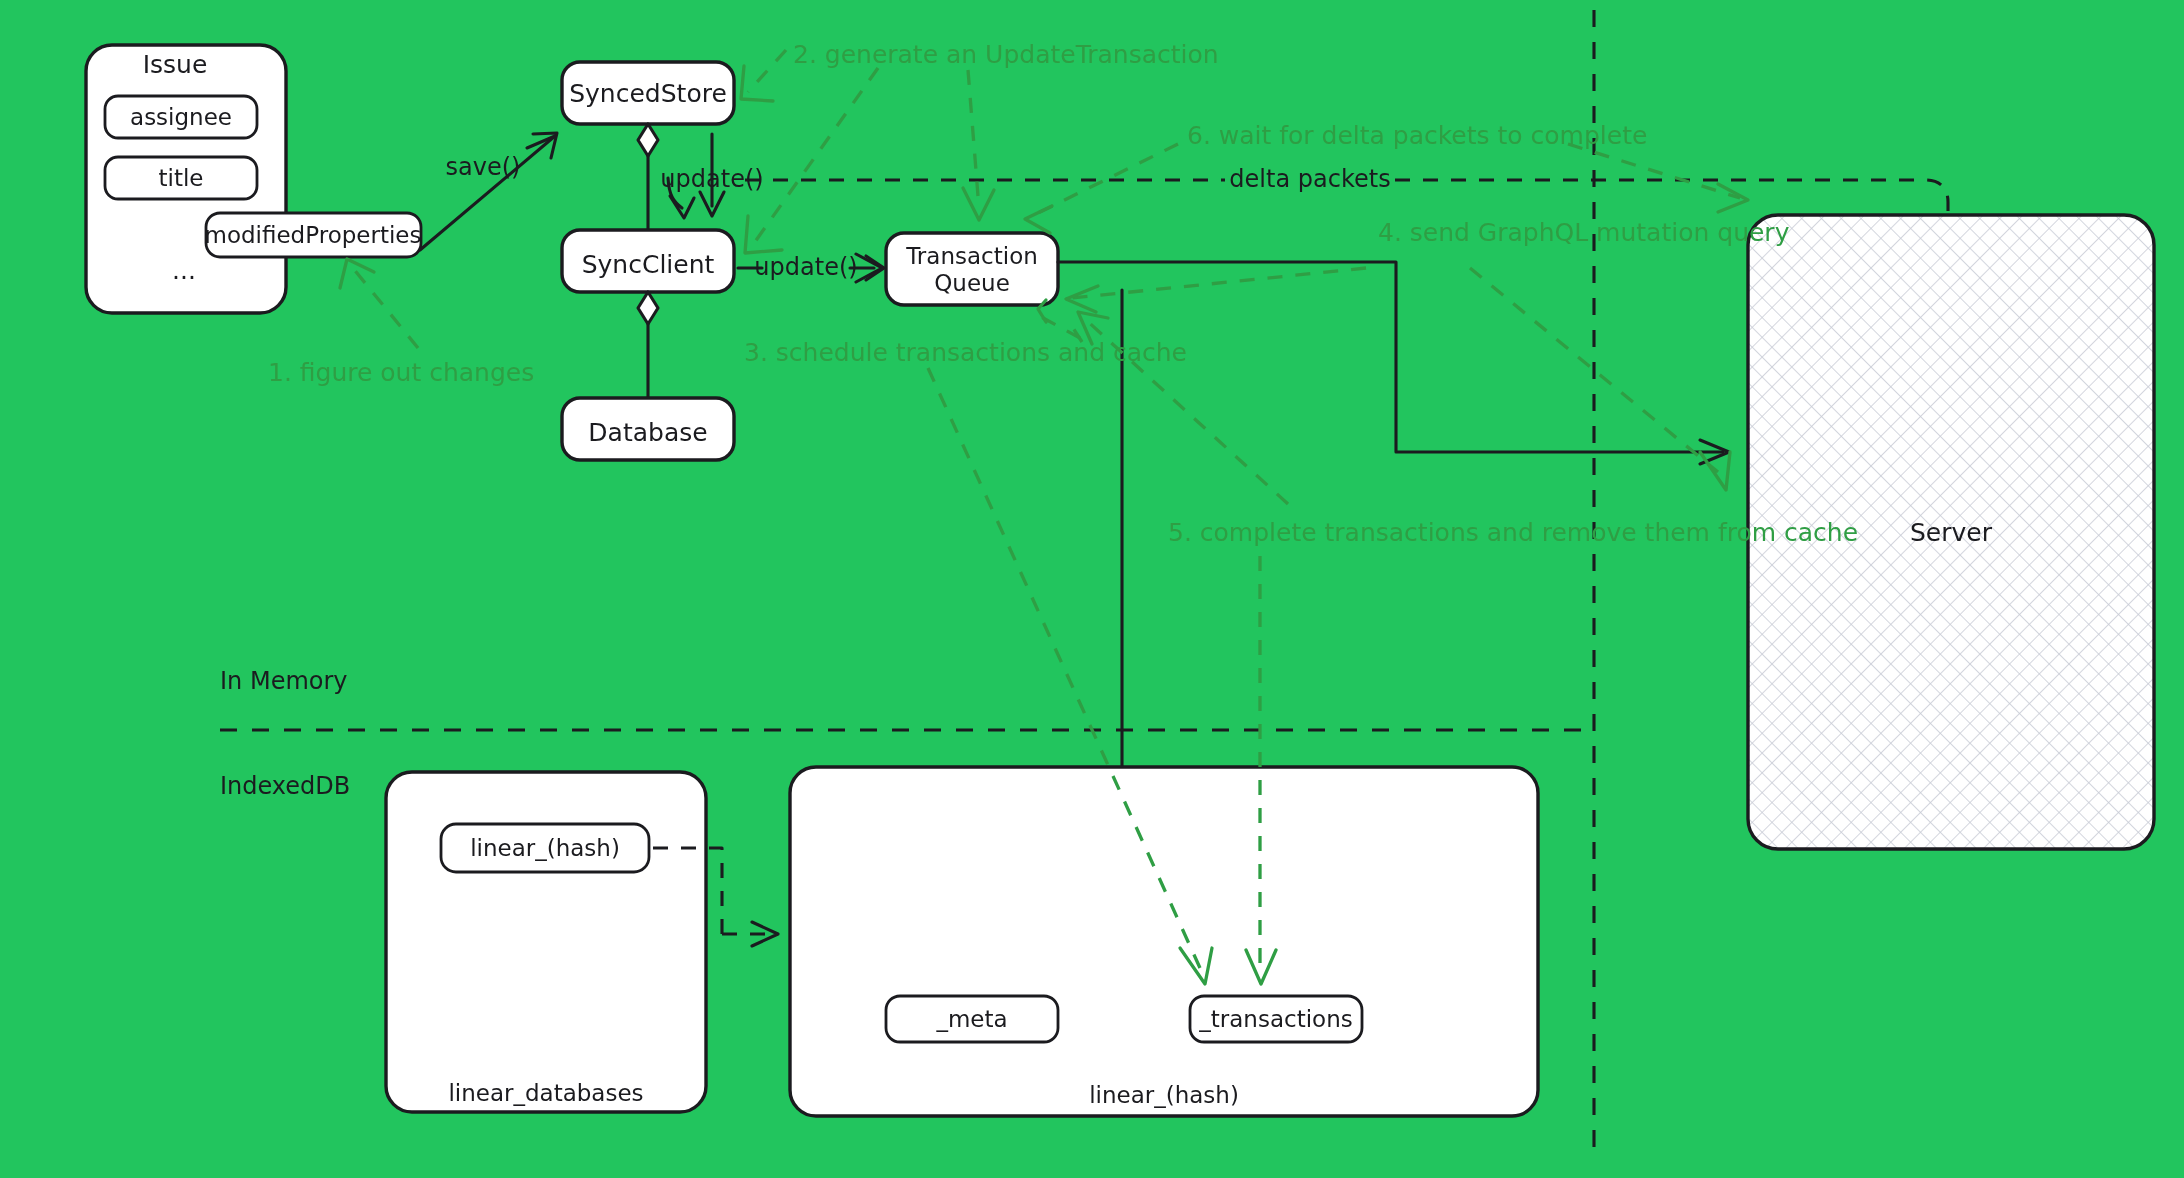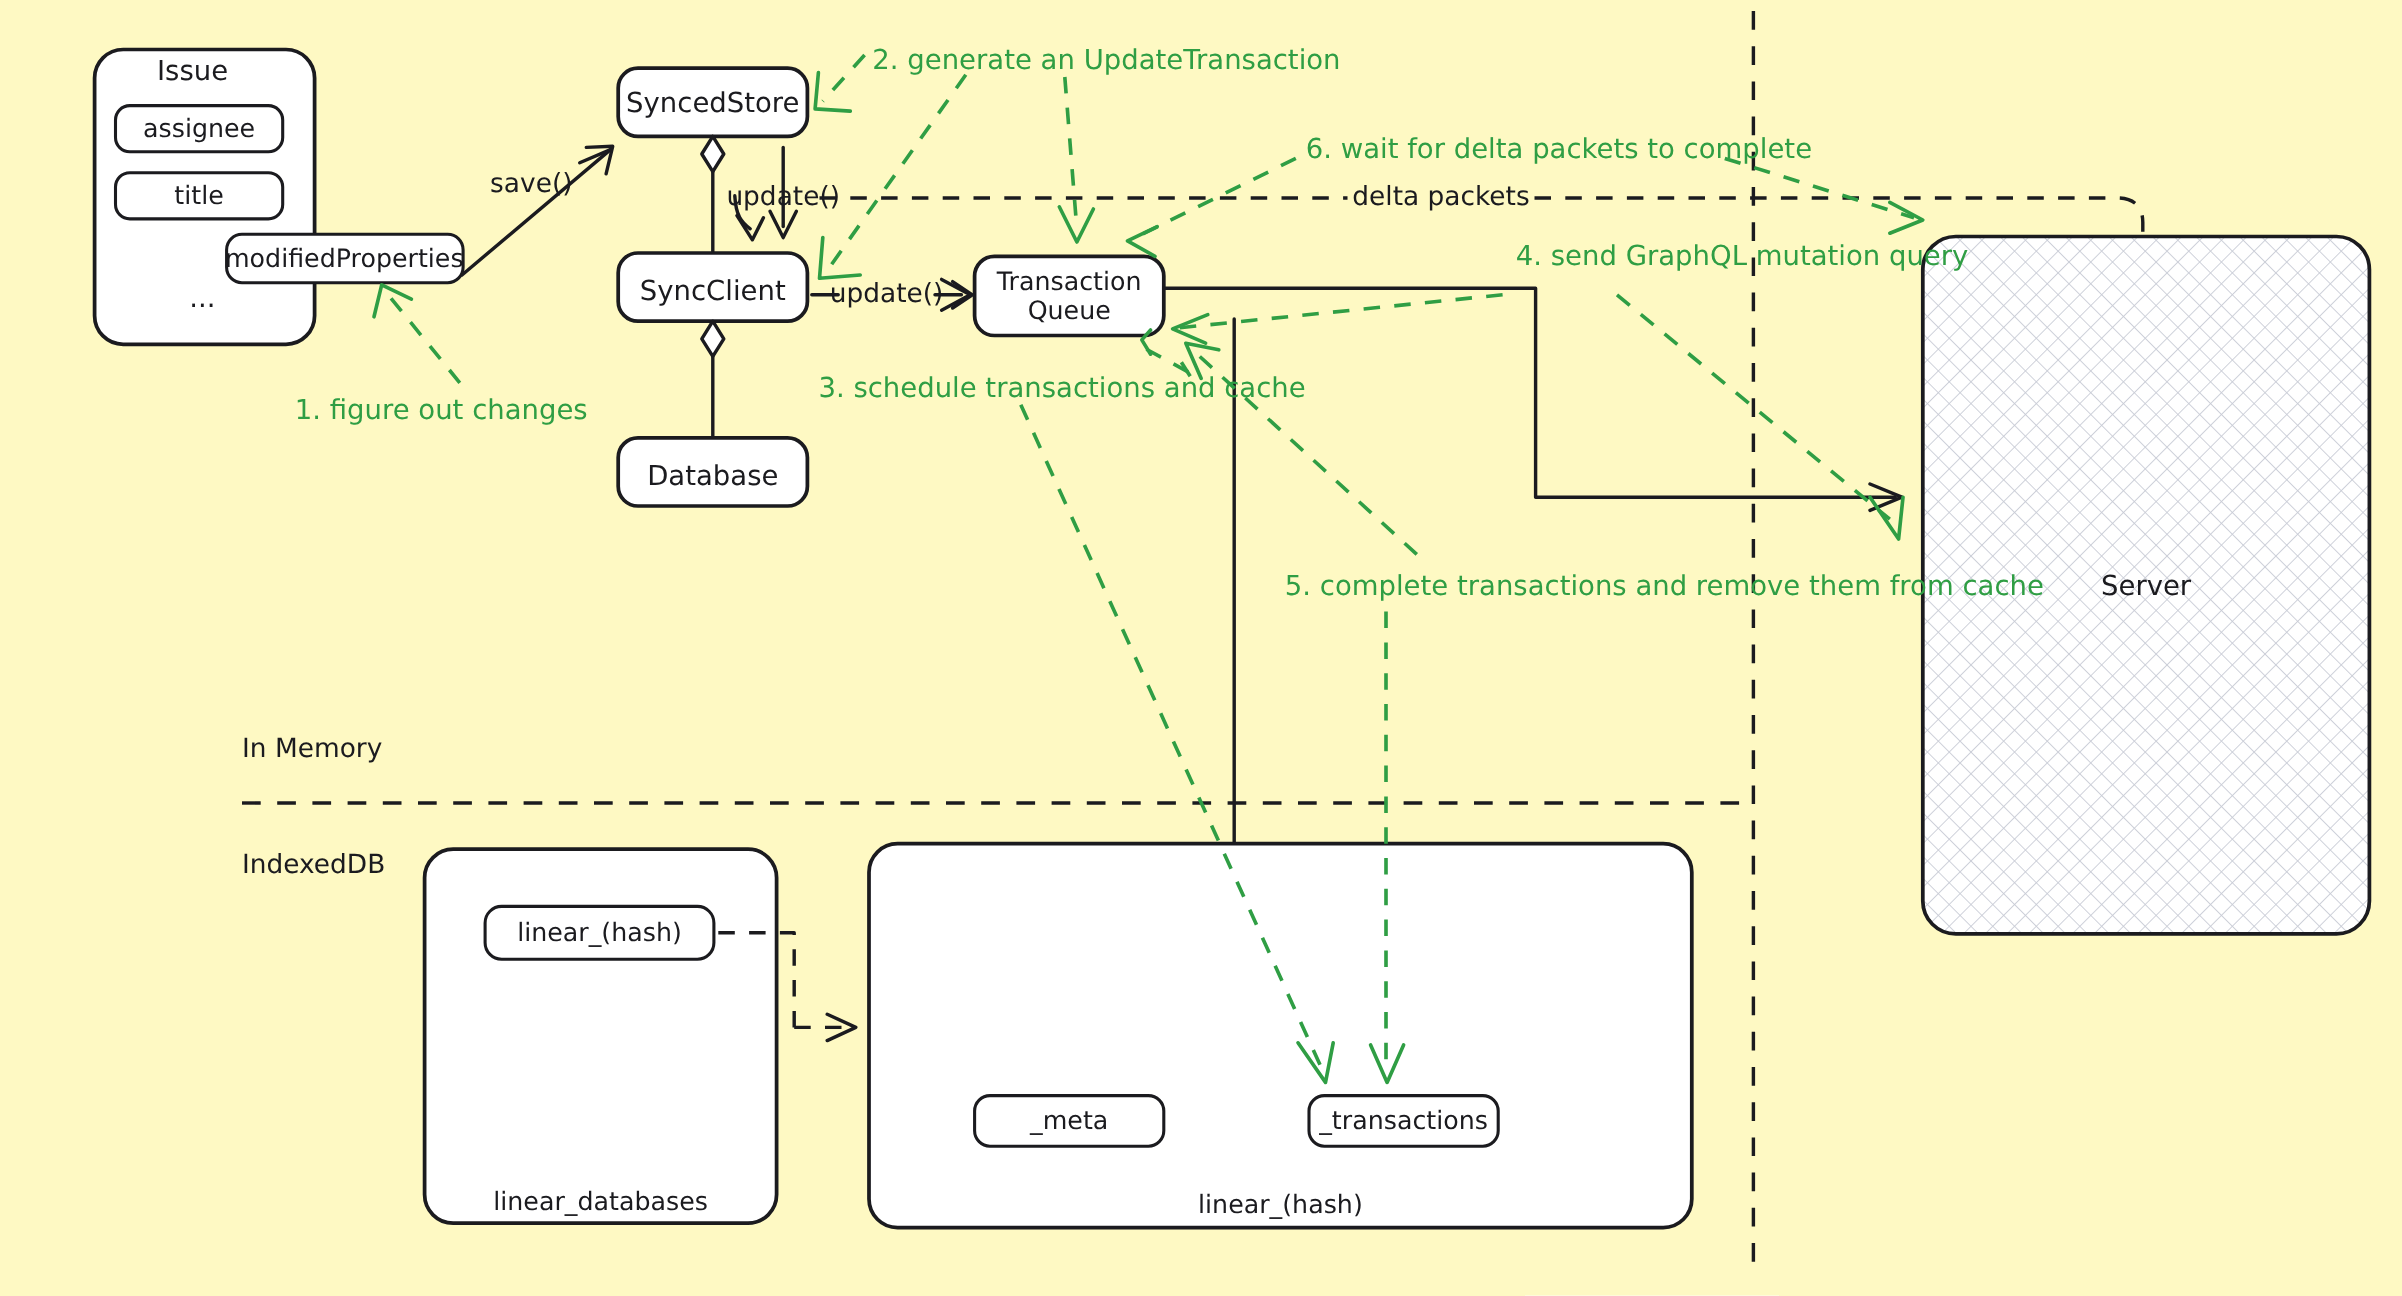--- a/index.html
+++ b/index.html
@@ -1,17 +1,17 @@
 <!DOCTYPE html>
 <html><head>
 <meta charset="utf-8">
 <style>
   html,body{margin:0;padding:0;background:#ffffff;}
   body{font-family:"DejaVu Sans",sans-serif;}
-  #stage{position:relative;width:2184px;height:1178px;background:#fef9c3;overflow:hidden;}
+  #stage{position:relative;width:2184px;height:1178px;background:#22c55e;overflow:hidden;}
   svg#diagram{position:absolute;inset:0;width:2184px;height:1178px;}
   .node-rect{fill:#ffffff;stroke:#1b1b1f;stroke-width:3.4;stroke-linejoin:round;}
   .node-rect-thin{fill:#ffffff;stroke:#1b1b1f;stroke-width:2.8;stroke-linejoin:round;}
   .server-rect{fill:url(#hatch);stroke:#1b1b1f;stroke-width:3.4;}
   .edge{fill:none;stroke:#1b1b1f;stroke-width:3.1;stroke-linecap:round;stroke-linejoin:round;}
   .edge-dash{fill:none;stroke:#1b1b1f;stroke-width:3.1;stroke-linecap:butt;stroke-linejoin:round;stroke-dasharray:15 13;}
   .divider{fill:none;stroke:#1b1b1f;stroke-width:3.1;stroke-dasharray:17 15;stroke-linecap:butt;}
   .ann-line{fill:none;stroke:#2f9e44;stroke-width:3.3;stroke-linecap:butt;stroke-dasharray:15 13;}
   .ann-head{fill:none;stroke:#2f9e44;stroke-width:3.3;stroke-linecap:round;stroke-linejoin:round;}
   .arrow-head{fill:none;stroke:#1b1b1f;stroke-width:3.1;stroke-linecap:round;stroke-linejoin:round;}

